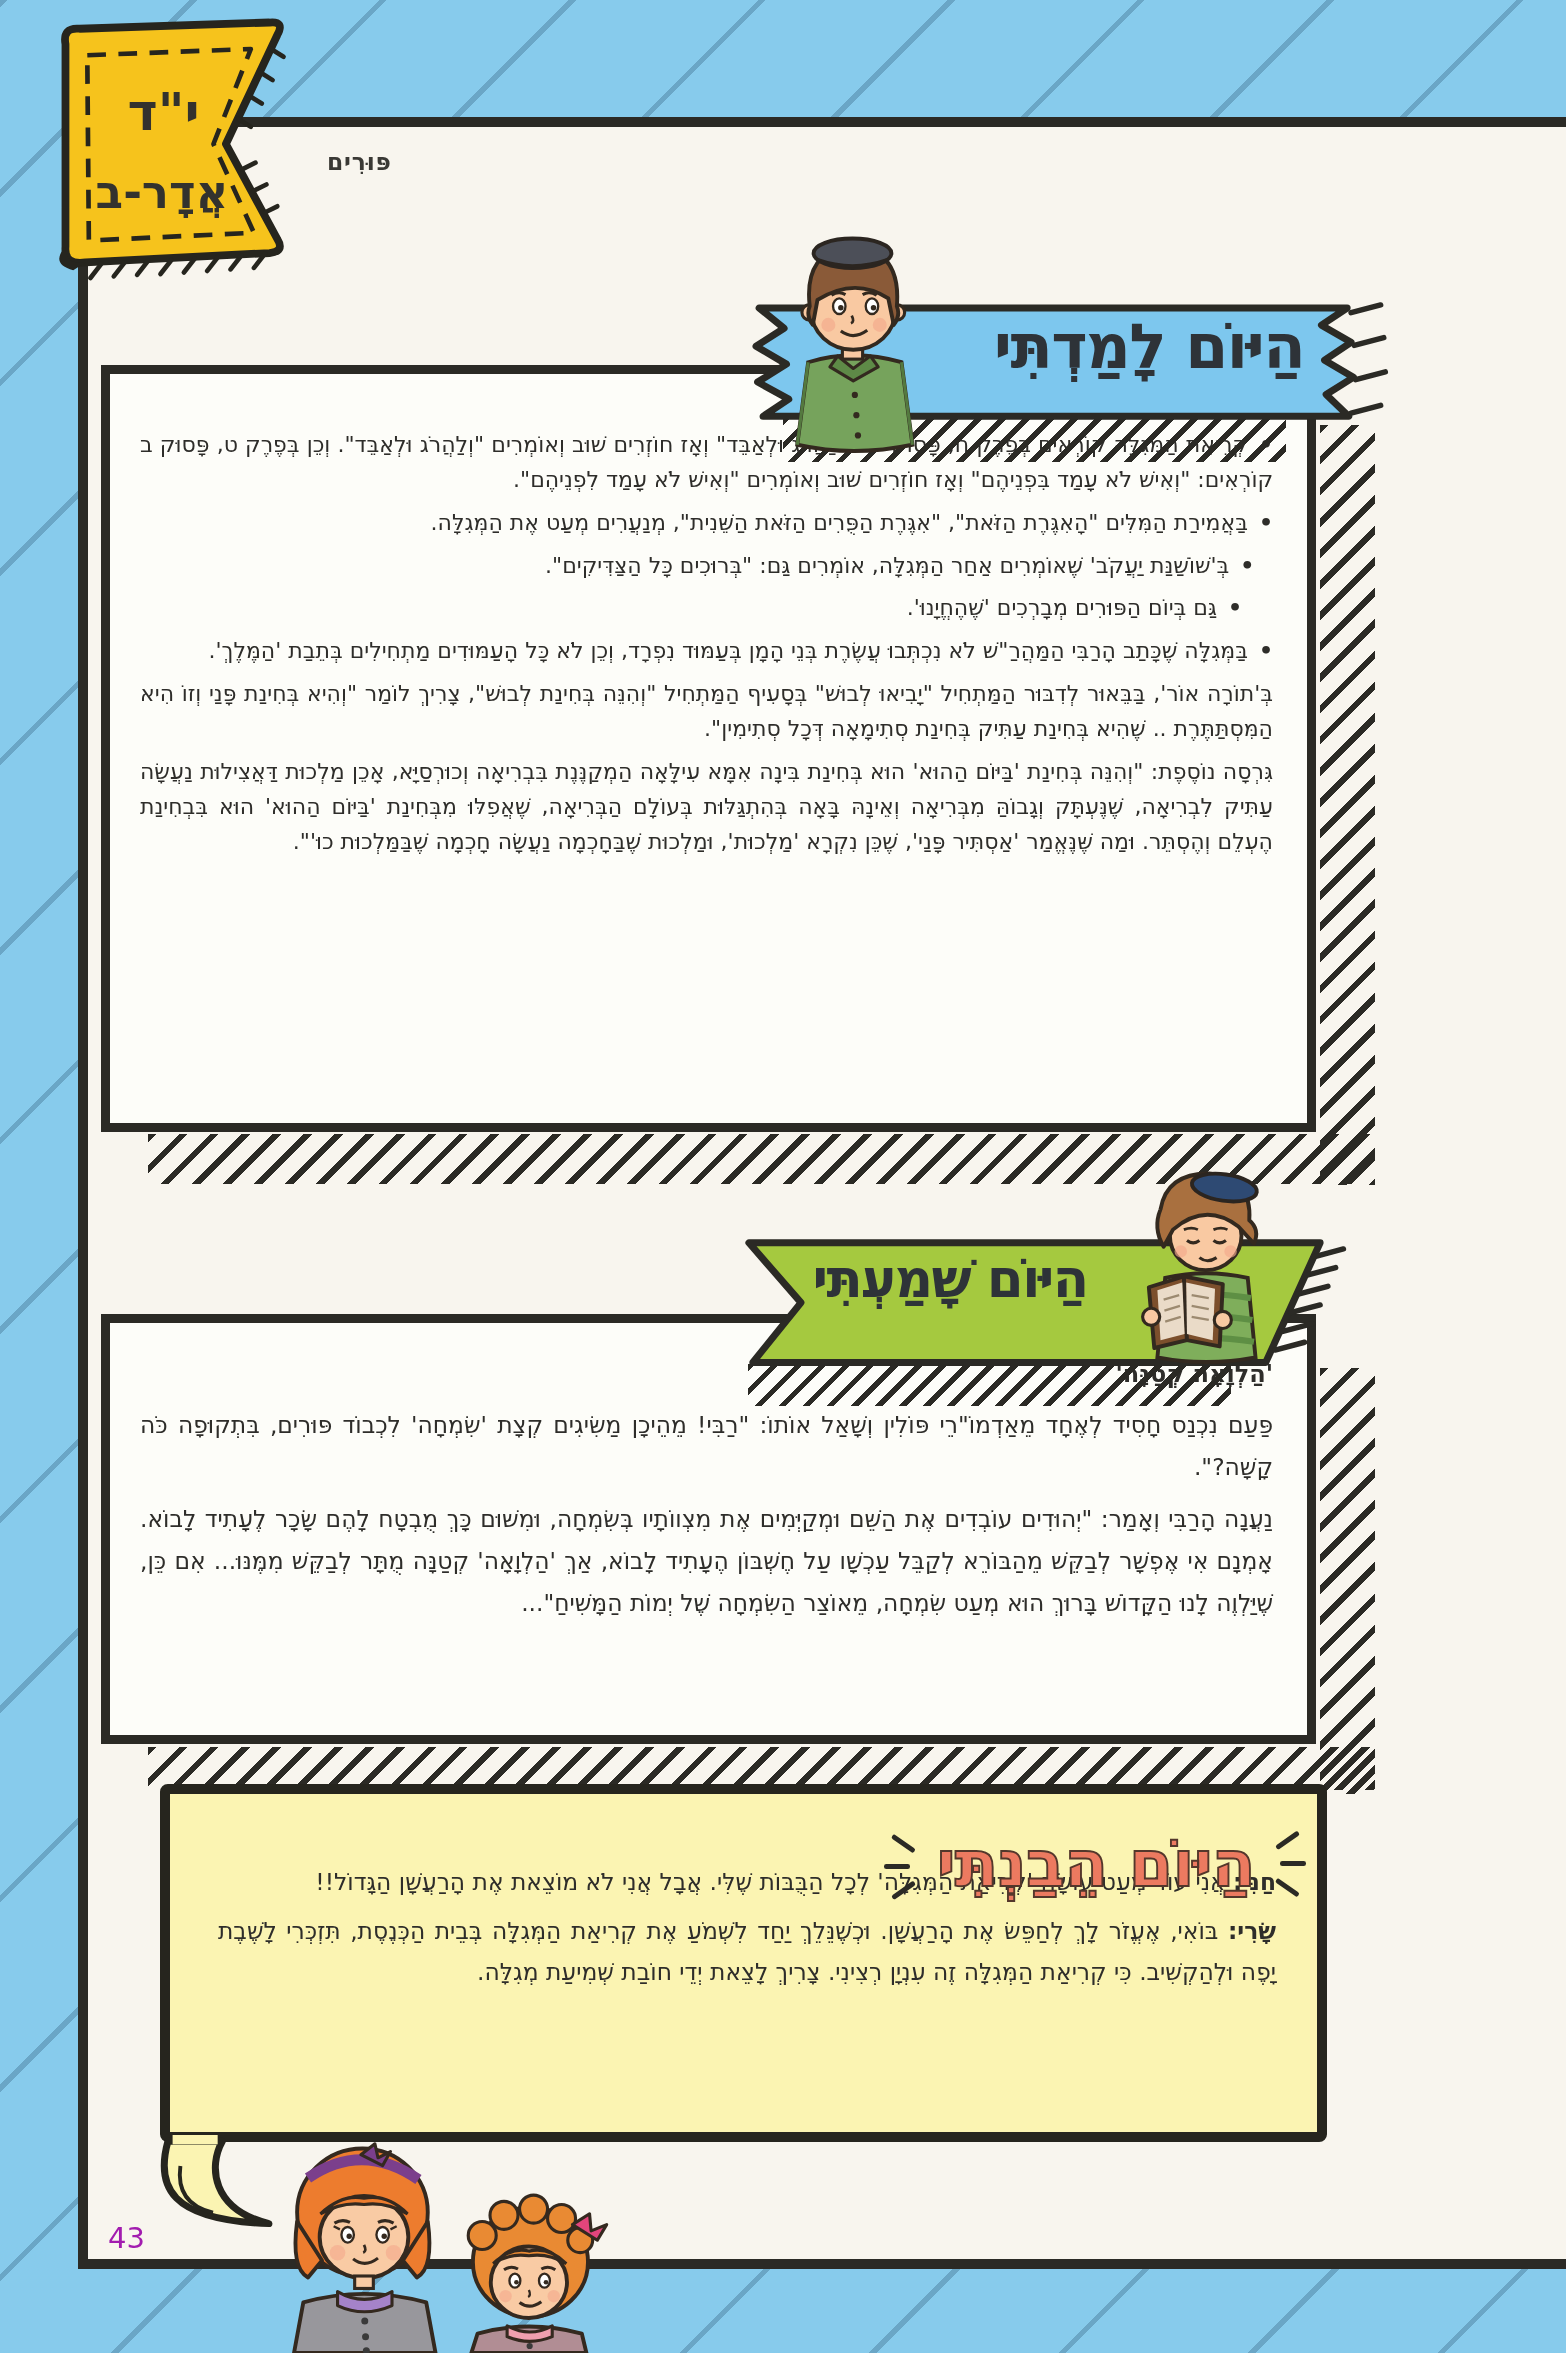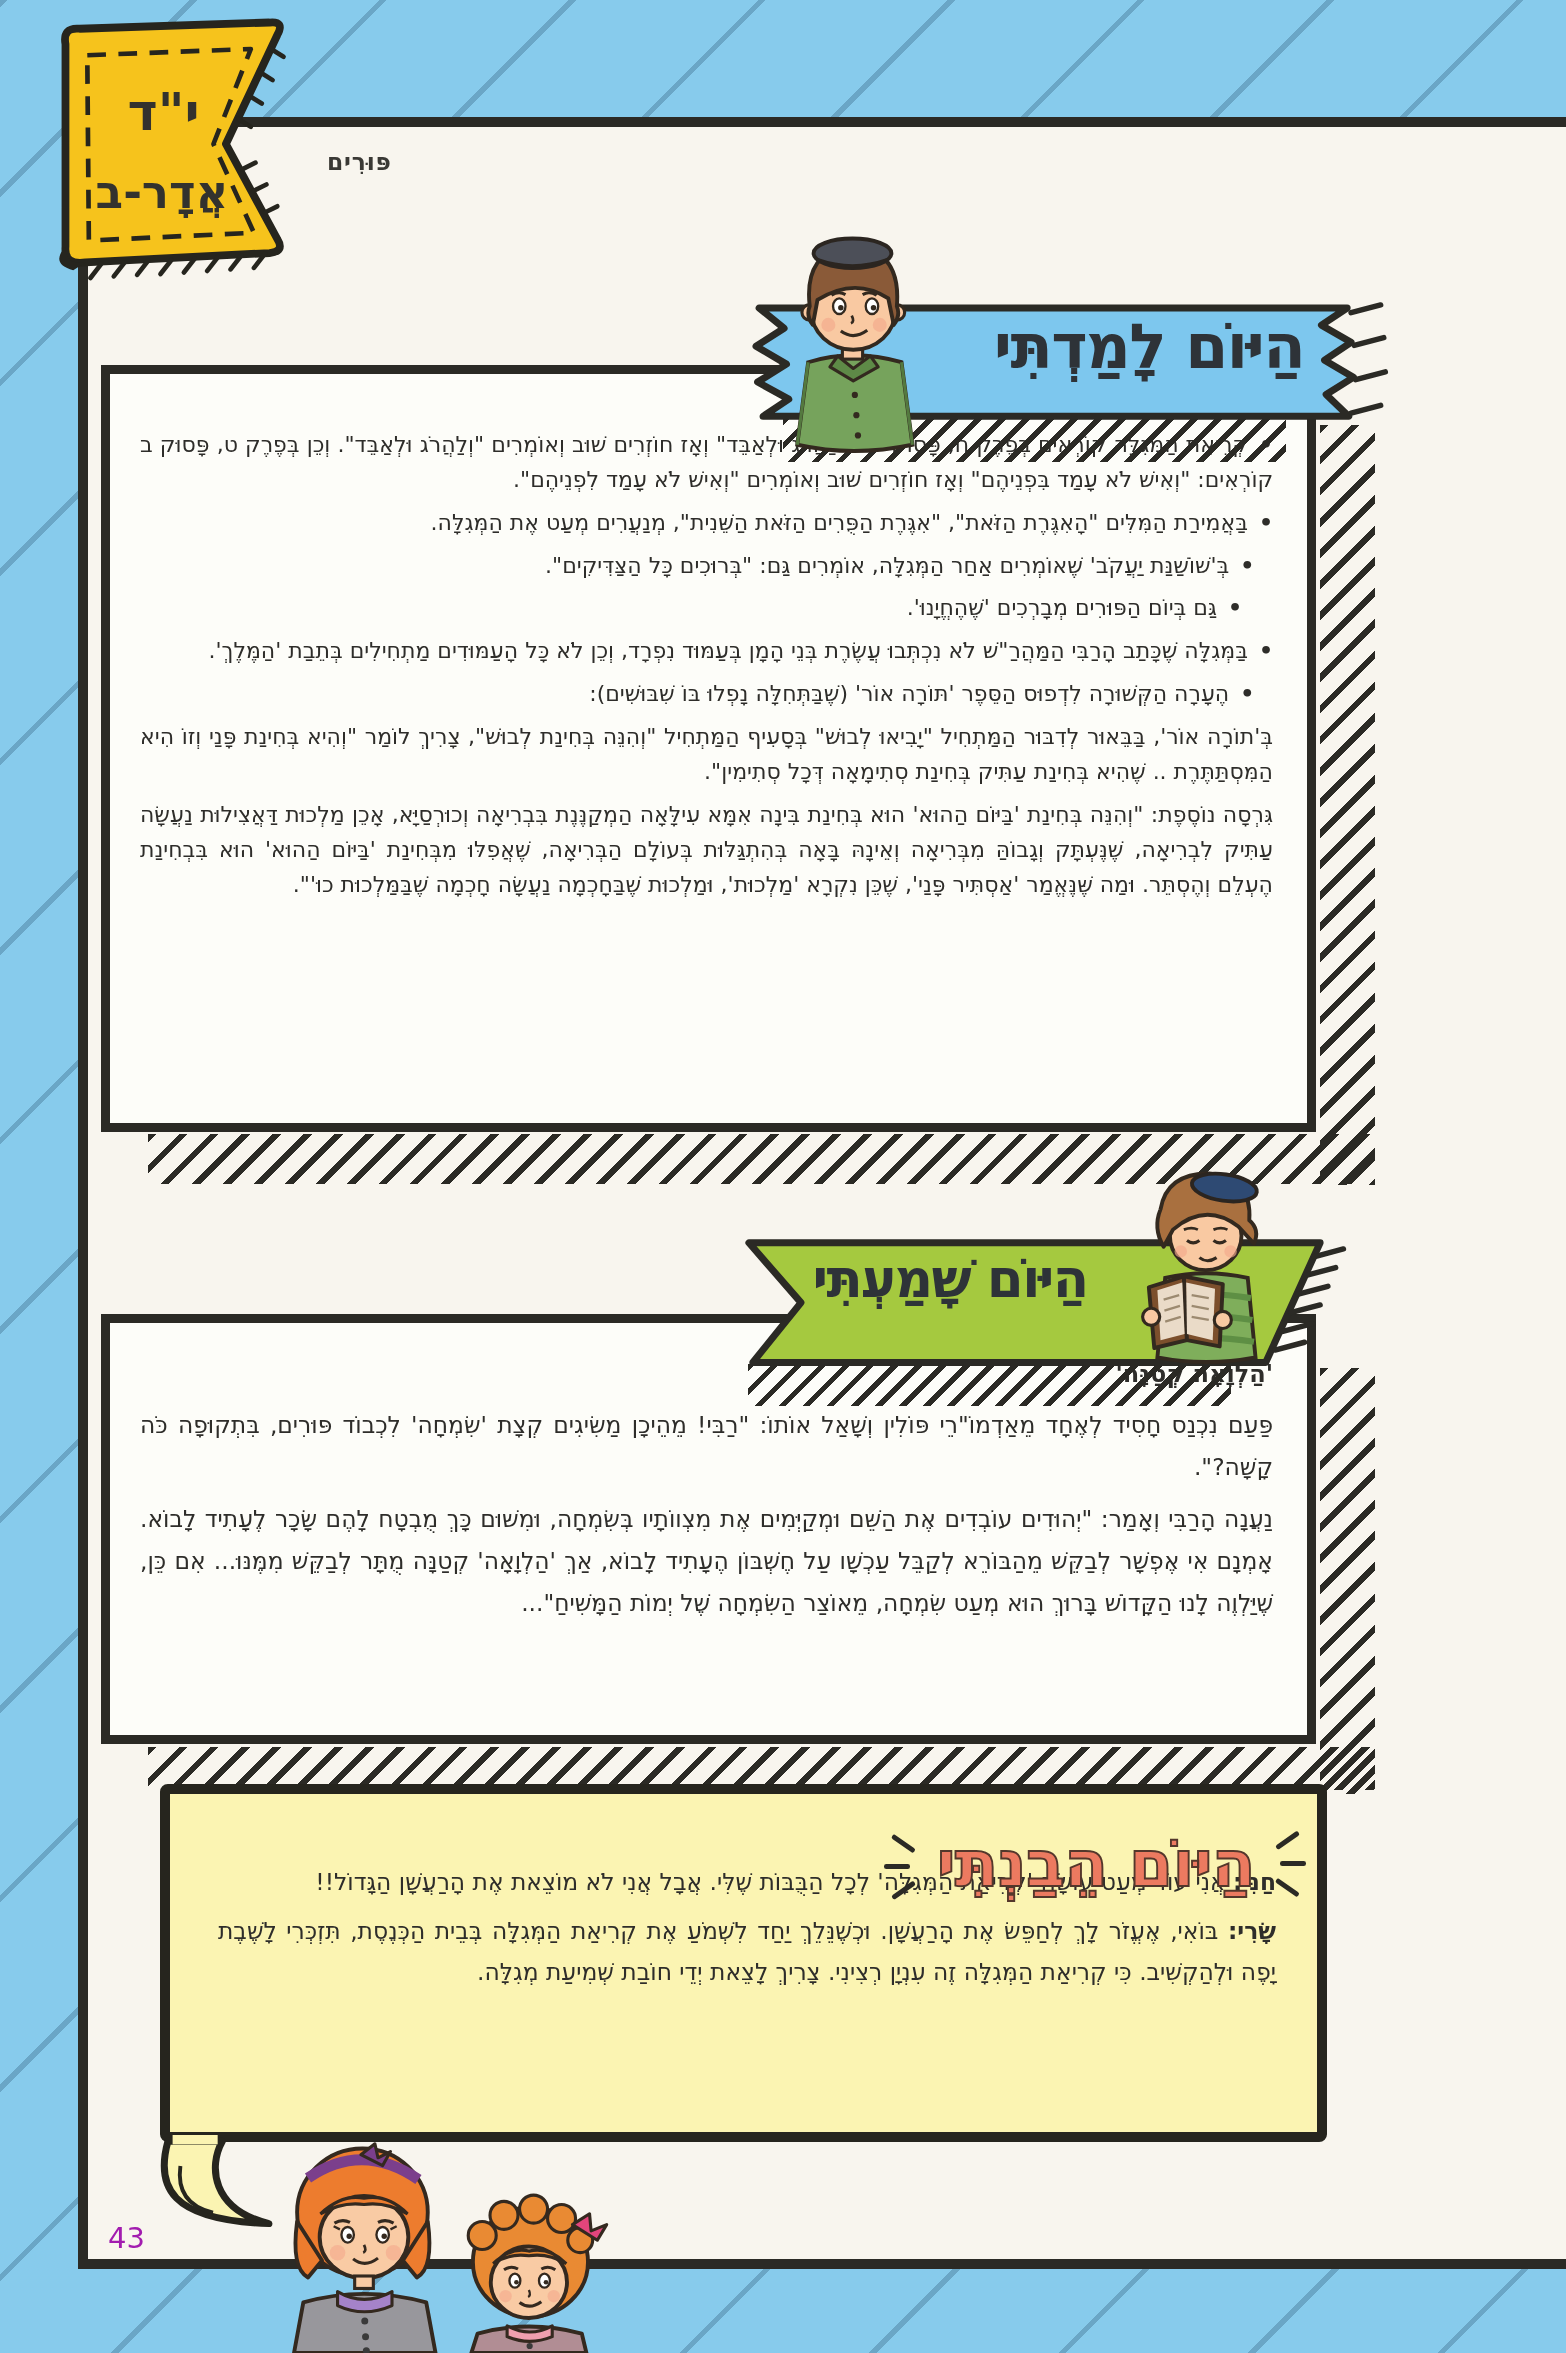--- a/index.html
+++ b/index.html
@@ -59,21 +59,20 @@
 
   <div class="hatch" style="left:1320px;top:425px;width:55px;height:760px;"></div>
   <div class="hatch" style="left:148px;top:1134px;width:1227px;height:50px;"></div>
 
   <div class="panel box1">
     <p class="blt">קְרִיאַת הַמְּגִלָּה קוֹרְאִים בְּפֶרֶק ח, פָּסוּק יא: "לַהֲרֹג וּלְאַבֵּד" וְאָז חוֹזְרִים שׁוּב וְאוֹמְרִים "וְלַהֲרֹג וּלְאַבֵּד". וְכֵן בְּפֶרֶק ט, פָּסוּק ב קוֹרְאִים: "וְאִישׁ לֹא עָמַד בִּפְנֵיהֶם" וְאָז חוֹזְרִים שׁוּב וְאוֹמְרִים "וְאִישׁ לֹא עָמַד לִפְנֵיהֶם".</p>
     <p class="blt">בַּאֲמִירַת הַמִּלִּים "הָאִגֶּרֶת הַזֹּאת", "אִגֶּרֶת הַפֻּרִים הַזֹּאת הַשֵּׁנִית", מְנַעֲרִים מְעַט אֶת הַמְּגִלָּה.</p>
     <p class="blt" style="margin-right:18.7px">בְּ'שׁוֹשַׁנַּת יַעֲקֹב' שֶׁאוֹמְרִים אַחַר הַמְּגִלָּה, אוֹמְרִים גַּם: "בְּרוּכִים כָּל הַצַּדִּיקִים".</p>
     <p class="blt" style="margin-right:31px">גַּם בְּיוֹם הַפּוּרִים מְבָרְכִים 'שֶׁהֶחֱיָנוּ'.</p>
     <p class="blt">בַּמְּגִלָּה שֶׁכָּתַב הָרַבִּי הַמַּהֲרַ"שׁ לֹא נִכְתְּבוּ עֲשֶׂרֶת בְּנֵי הָמָן בְּעַמּוּד נִפְרָד, וְכֵן לֹא כָּל הָעַמּוּדִים מַתְחִילִים בְּתֵבַת 'הַמֶּלֶךְ'.</p>
-    <p class="blt" style="margin-right:18.7px">הֶעָרָה הַקְּשׁוּרָה לִדְפוּס הַסֵּפֶר 'תּוֹרָה אוֹר' (שֶׁבַּתְּחִלָּה נָפְלוּ בּוֹ שִׁבּוּשִׁים):</p>
     <p>בְּ'תוֹרָה אוֹר', בַּבֵּאוּר לְדִבּוּר הַמַּתְחִיל "יָבִיאוּ לְבוּשׁ" בְּסָעִיף הַמַּתְחִיל "וְהִנֵּה בְּחִינַת לְבוּשׁ", צָרִיךְ לוֹמַר "וְהִיא בְּחִינַת פָּנַי וְזוֹ הִיא הַמִּסְתַּתֶּרֶת .. שֶׁהִיא בְּחִינַת עַתִּיק בְּחִינַת סְתִימָאָה דְּכָל סְתִימִין".</p>
     <p>גִּרְסָה נוֹסֶפֶת: "וְהִנֵּה בְּחִינַת 'בַּיּוֹם הַהוּא' הוּא בְּחִינַת בִּינָה אִמָּא עִילָּאָה הַמְקַנֶּנֶת בִּבְרִיאָה וְכוּרְסַיָּא, אָכֵן מַלְכוּת דַּאֲצִילוּת נַעֲשָׂה עַתִּיק לִבְרִיאָה, שֶׁנֶּעְתָּק וְגָבוֹהַּ מִבְּרִיאָה וְאֵינָהּ בָּאָה בְּהִתְגַּלּוּת בְּעוֹלָם הַבְּרִיאָה, שֶׁאֲפִלּוּ מִבְּחִינַת 'בַּיּוֹם הַהוּא' הוּא בִּבְחִינַת הֶעְלֵם וְהֶסְתֵּר. וּמַה שֶּׁנֶּאֱמַר 'אַסְתִּיר פָּנַי', שֶׁכֵּן נִקְרָא 'מַלְכוּת', וּמַלְכוּת שֶׁבַּחָכְמָה נַעֲשָׂה חָכְמָה שֶׁבַּמַּלְכוּת כוּ'".</p>
   </div>
 
   <div class="banner" style="left:728px;top:228px;width:662px;height:249px;">
     <div class="hatch dense" style="left:55px;top:190px;width:503px;height:44px;"></div>
     <svg width="662" height="129" viewBox="0 0 850 165" style="position:absolute;left:0;top:72px;">
       <polygon points="40,10 795,10 762,32 800,54 766,77 803,99 768,121 797,149 45,149 78,127 38,105 75,82 36,59 72,36" fill="#7DC7EE" stroke="#2B2A25" stroke-width="9" stroke-linejoin="round"></polygon>
       <g stroke="#2B2A25" stroke-width="7" stroke-linecap="round">
         <line x1="800" y1="16" x2="838" y2="6"></line>

